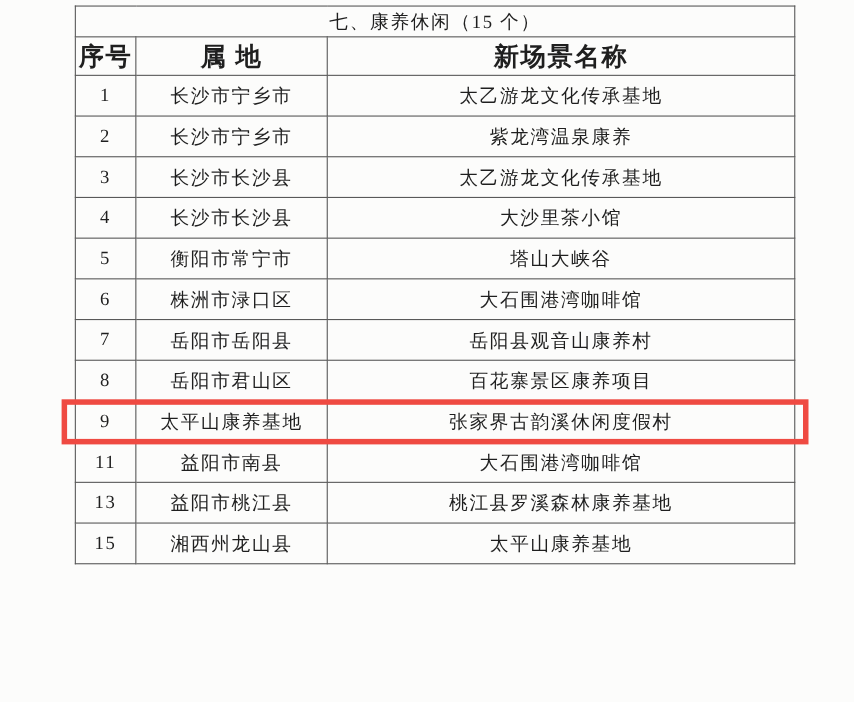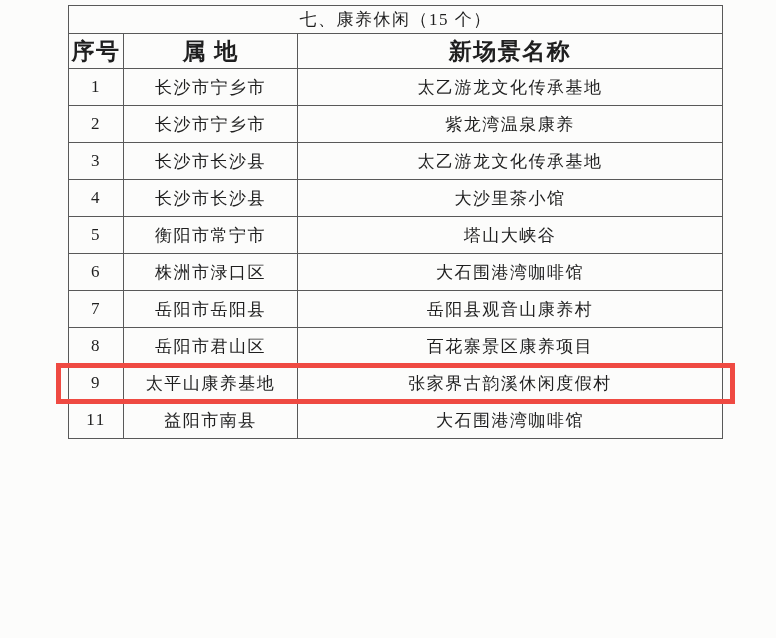--- a/index.html
+++ b/index.html
@@ -130,18 +130,28 @@
         <tr class="data-row">
           <td>9</td>
           <td>太平山康养基地</td>
           <td>张家界古韵溪休闲度假村</td>
         </tr>
         <tr class="data-row">
           <td>11</td>
           <td>益阳市南县</td>
           <td>大石围港湾咖啡馆</td>
         </tr>
+        <tr class="data-row">
+          <td>13</td>
+          <td>益阳市桃江县</td>
+          <td>桃江县罗溪森林康养基地</td>
+        </tr>
+        <tr class="data-row">
+          <td>15</td>
+          <td>湘西州龙山县</td>
+          <td>太平山康养基地</td>
+        </tr>
       </tbody>
   </table>
 
   <div class="highlight-box"></div>
 
 </div>
 
 </body></html>

